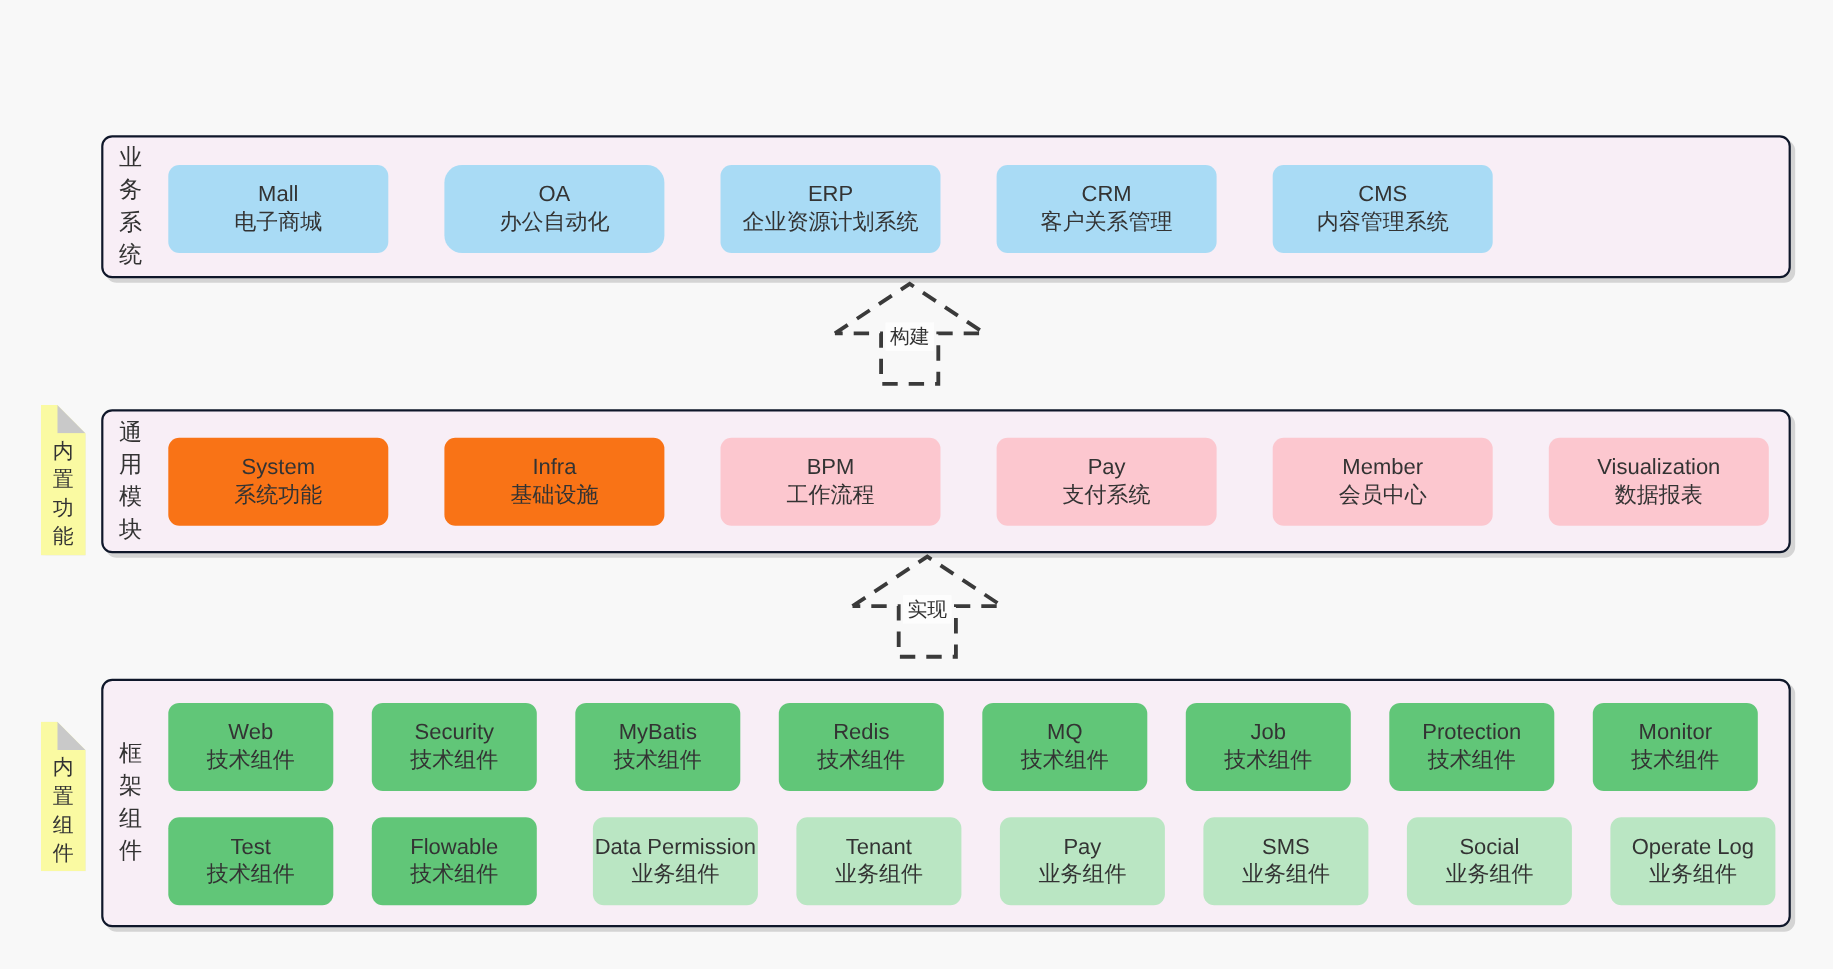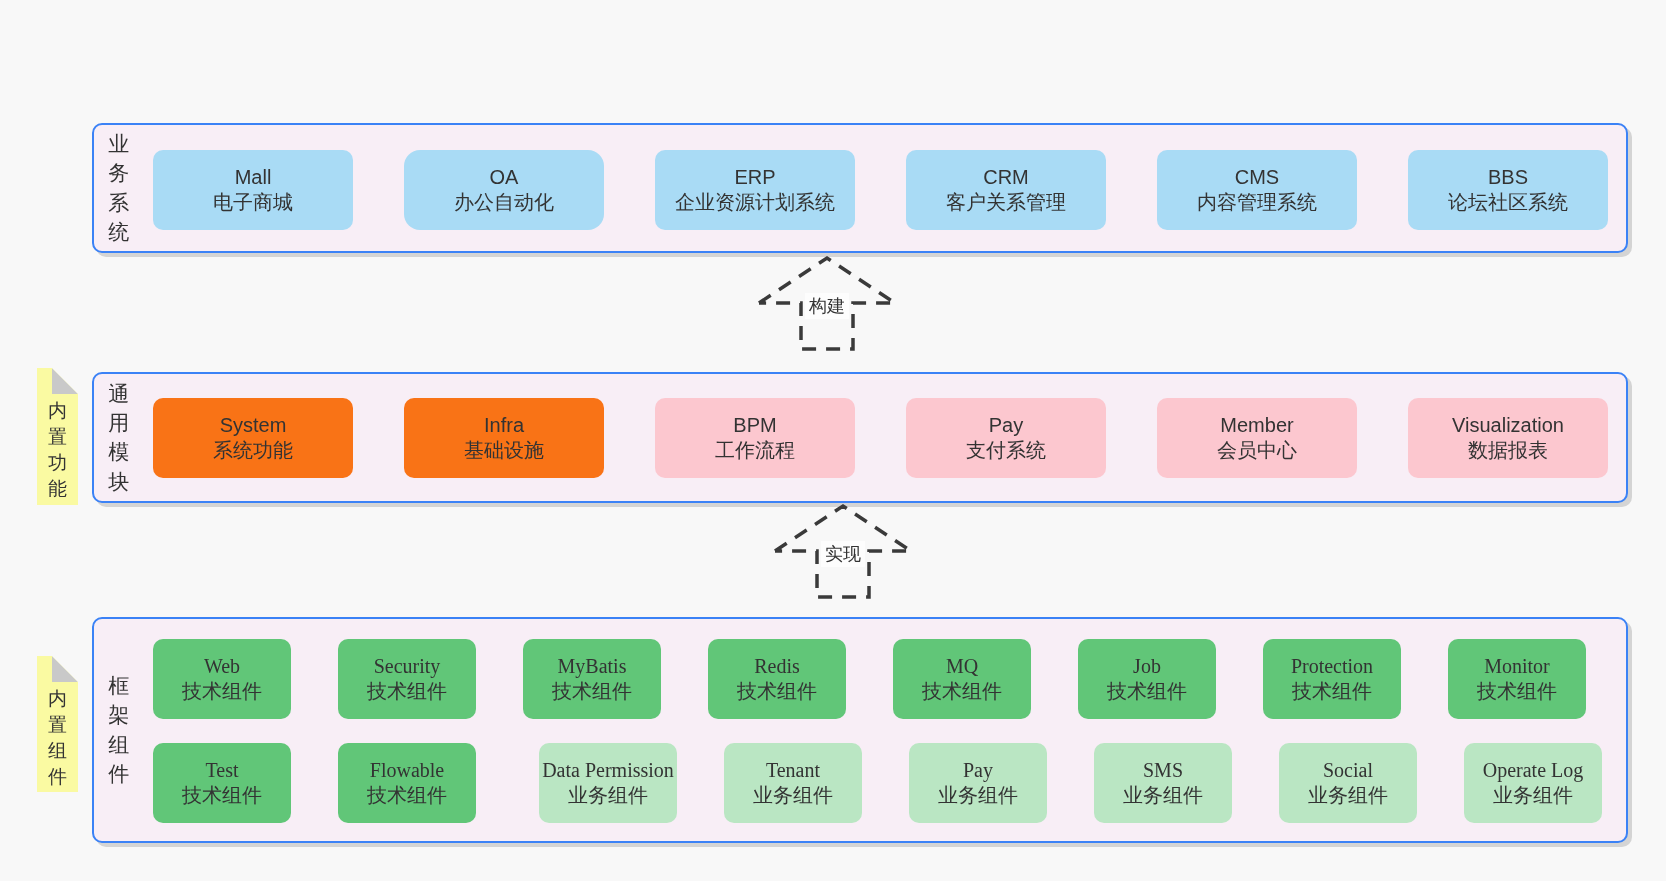--- a/index.html
+++ b/index.html
@@ -9,21 +9,21 @@
     font-family:"Liberation Sans", sans-serif;
     color:#333;
     position:relative;
     overflow:hidden;
   }
   .stage{position:absolute;inset:0;}
   
   .panel{
     position:absolute;
     background:#f8eef6;
-    border:2px solid #3b82f6;
+    border:2px solid #0f172a;
     border-radius:10px;
     box-shadow:4px 4px 0 #d4d4d4;
     box-sizing:border-box;
   }
   .vlabel{
     position:absolute;
     left:13px;top:50%;
     transform:translateY(-50%);
     width:1.12em;
     font-size:21px;
@@ -37,21 +37,21 @@
   .box{
     position:absolute;
     width:200px;height:80px;
     border-radius:10px;
     display:flex;flex-direction:column;
     justify-content:center;align-items:center;
     text-align:center;
     font-size:20px;line-height:25px;
     color:#333;
   }
-  .box.small{width:138px;font-family:Liberation Serif, serif;}
+  .box.small{width:150px;}
   .blue  {background:#a9dbf5;}
   .red   {background:#f97316;}
   .pink  {background:#fcc7cf;}
   .green {background:#61c678;}
   .lgreen{background:#bae6c3;margin-left:16px;}
   .bn,.bd{display:block;}
   
   .sticky{
     position:absolute;
     width:41px;
@@ -114,24 +114,20 @@
     <span class="bd">企业资源计划系统</span>
   </div>
   <div class="box blue" style="left:906px;top:150px;">
     <span class="bn">CRM</span>
     <span class="bd">客户关系管理</span>
   </div>
   <div class="box blue" style="left:1157px;top:150px;">
     <span class="bn">CMS</span>
     <span class="bd">内容管理系统</span>
   </div>
-  <div class="box blue" style="left:1408px;top:150px;">
-    <span class="bn">BBS</span>
-    <span class="bd">论坛社区系统</span>
-  </div>
 
   <svg class="arrow" style="left:742px;top:254px;" viewBox="0 0 170 100">
     <polyline points="17,49 85,4 153,49 111,49 111,95 59,95 59,49 17,49"></polyline>
   </svg>
   <div class="arrow-label" style="left:827px;top:306px;">构建</div>
 
   <div class="panel" style="left:92px;top:372px;width:1536px;height:131px;">
     <div class="vlabel">通用模块</div>
   </div>
 

